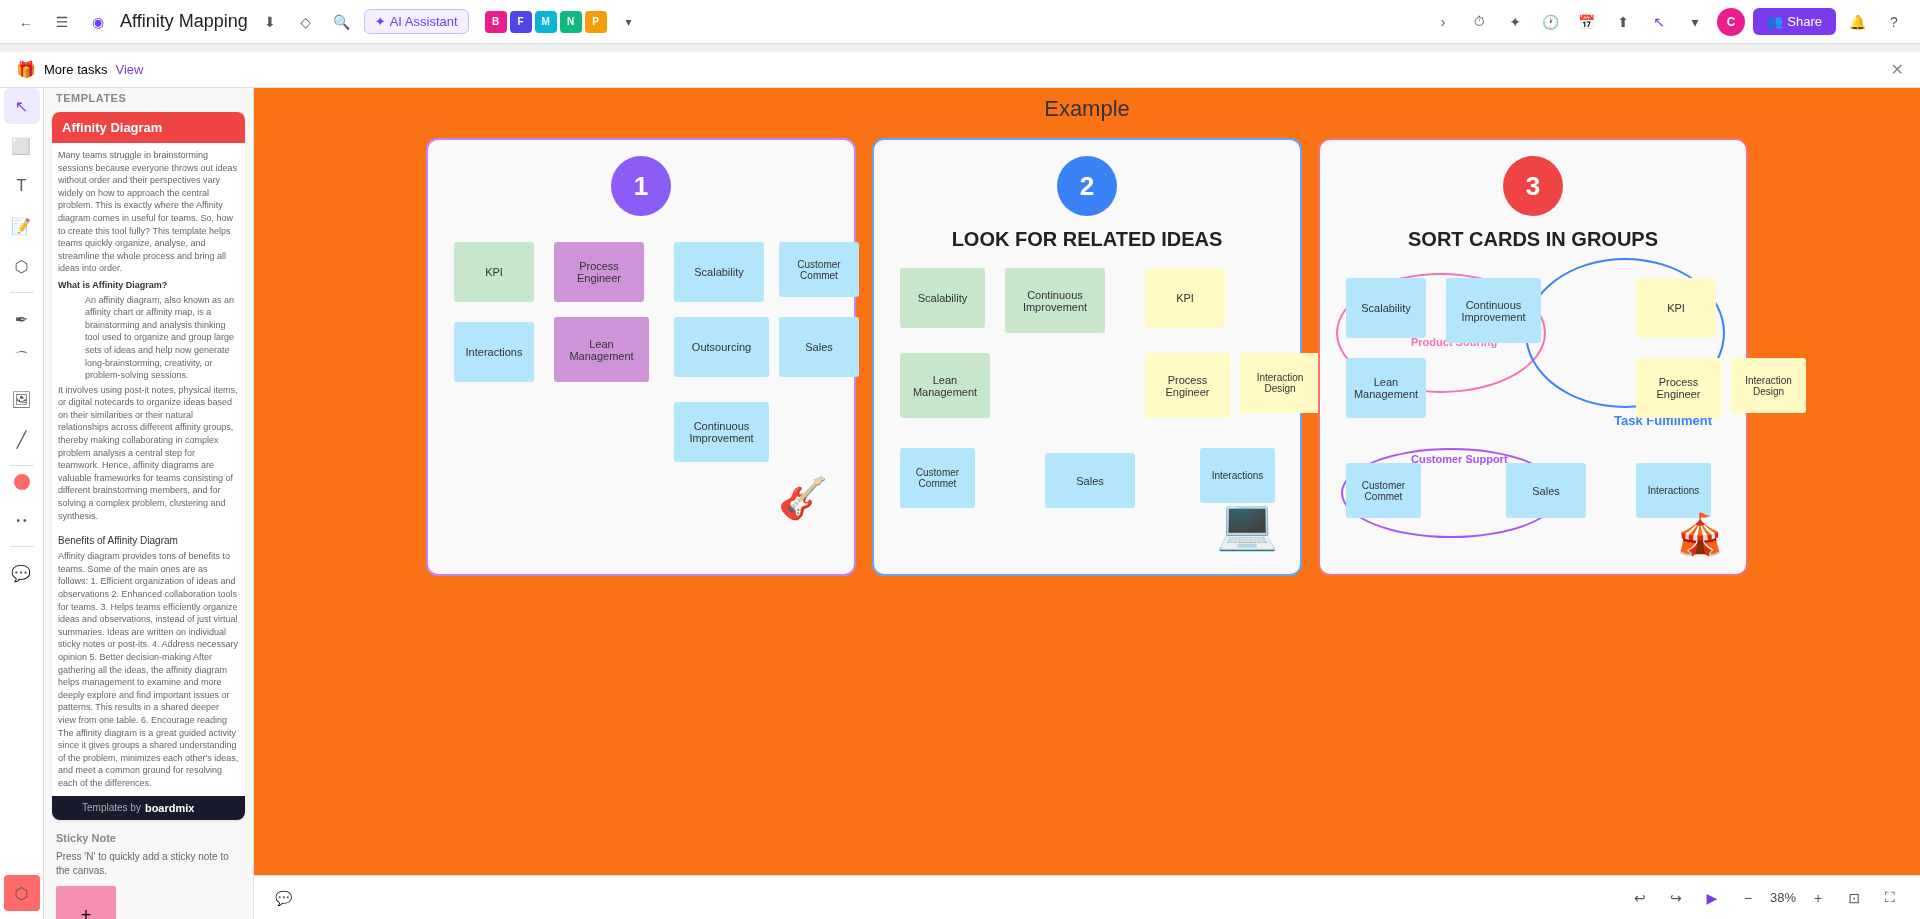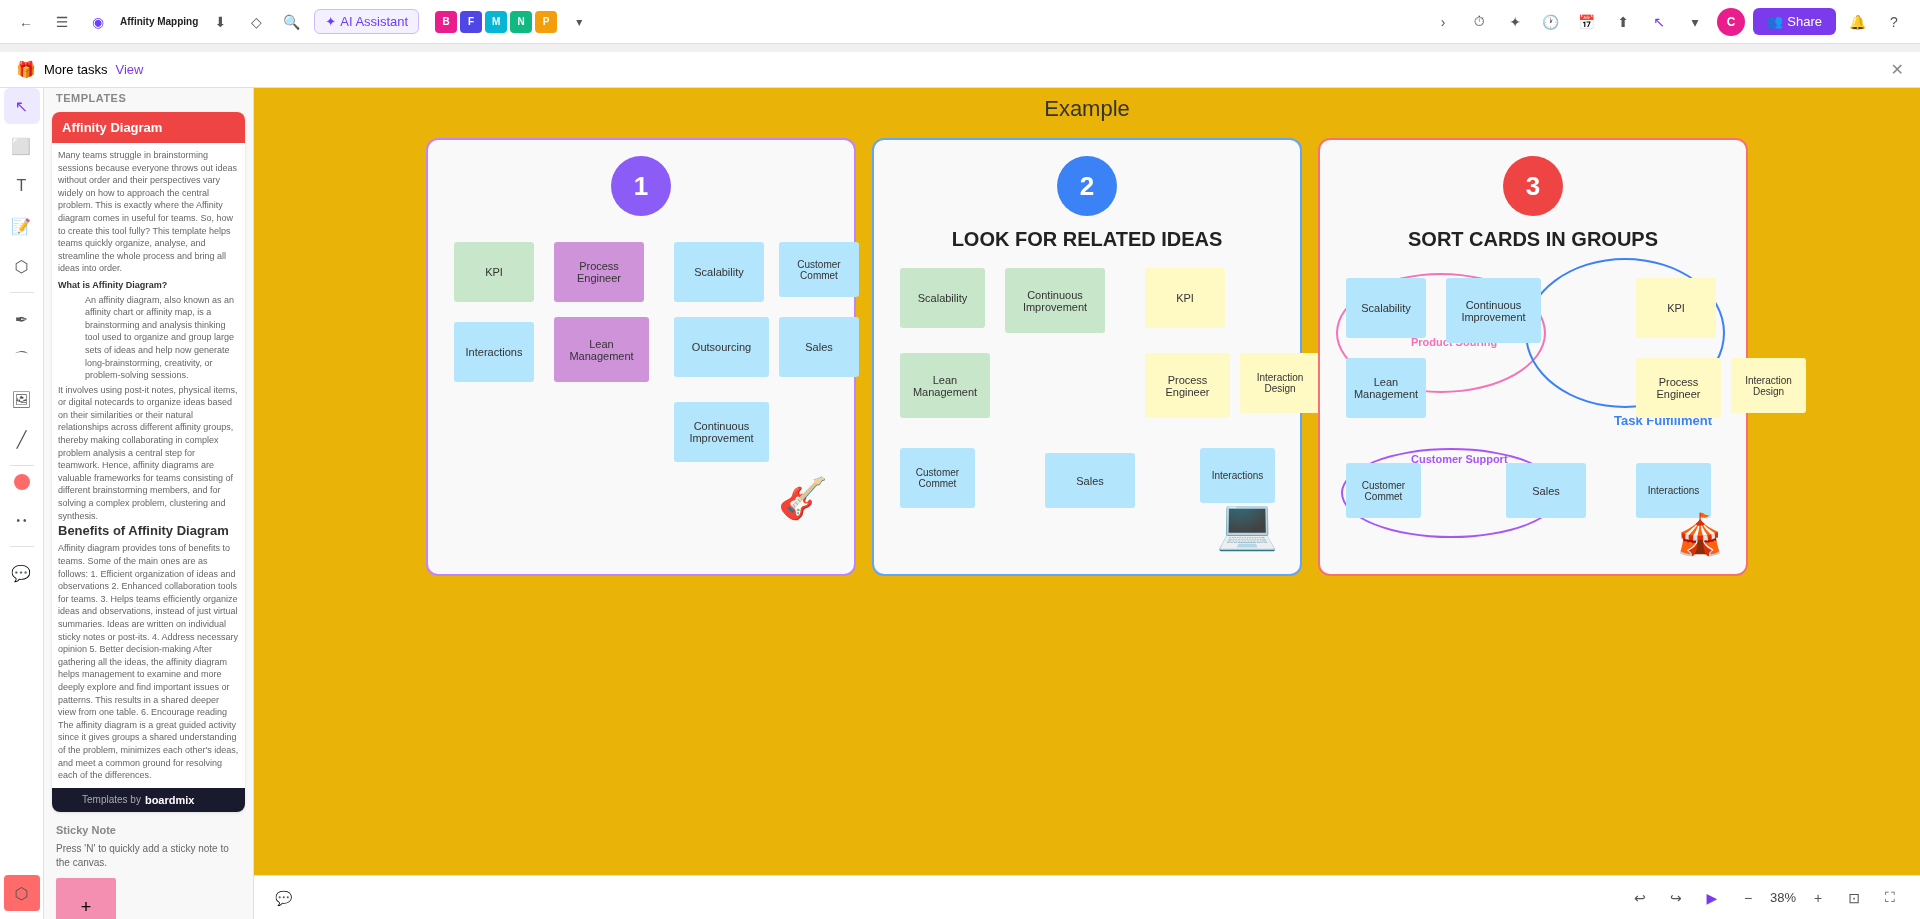--- a/index.html
+++ b/index.html
@@ -20,21 +20,21 @@
     .topbar-left { display: flex; align-items: center; gap: 8px; flex: 1; }
     .topbar-right { display: flex; align-items: center; gap: 8px; justify-content: flex-end; flex: 1; }
 
     .icon-btn {
       width: 28px; height: 28px;
       display: flex; align-items: center; justify-content: center;
       border-radius: 4px; cursor: pointer; color: #555;
       border: none; background: transparent; font-size: 14px;
     }
 
-    .app-title { font-size: 10px; font-weight: 700; color: #222; }
+    .app-title { font-size: 18px; font-weight: 400; color: #222; }
 
     .ai-assistant-btn {
       display: flex; align-items: center; gap: 4px;
       padding: 4px 10px; border-radius: 6px;
       background: #f5f0ff; border: 1px solid #d0b8ff;
       cursor: pointer; font-size: 13px; color: #6b3fff;
     }
     .collab-dot {
       width: 26px; height: 26px; border-radius: 50%;
       display: flex; align-items: center; justify-content: center;
@@ -130,21 +130,21 @@
       width: 60px; height: 60px;
       background: #f48fb1; border-radius: 2px;
       margin: 6px 4px;
       display: flex; align-items: center; justify-content: center;
       font-size: 18px;
     }
 
     
     .canvas {
       flex: 1;
-      background: #eab308;
+      background: #f97316;
       position: relative;
       overflow: hidden;
     }
     .canvas-title {
       text-align: center;
       font-size: 22px; font-weight: 400; color: #333;
       padding: 16px 0 8px;
     }
 
     
@@ -370,21 +370,21 @@
 
     <div class="template-card">
       <div class="template-header">
         <span>Affinity Diagram</span>
       </div>
       <div class="template-content">
         <p style="margin-bottom:4px;">Many teams struggle in brainstorming sessions because everyone throws out ideas without order and their perspectives vary widely on how to approach the central problem. This is exactly where the Affinity diagram comes in useful for teams. So, how to create this tool fully? This template helps teams quickly organize, analyse, and streamline the whole process and bring all ideas into order.</p>
         <p style="font-size:9px;font-weight:600;color:#333;margin-top:4px;">What is Affinity Diagram?</p>
         <p style="margin-top:2px;margin-left:27px;">An affinity diagram, also known as an affinity chart or affinity map, is a brainstorming and analysis thinking tool used to organize and group large sets of ideas and help now generate long-brainstorming, creativity, or problem-solving sessions.</p>
         <p style="margin-top:2px;">It involves using post-it notes, physical items, or digital notecards to organize ideas based on their similarities or their natural relationships across different affinity groups, thereby making collaborating in complex problem analysis a central step for teamwork. Hence, affinity diagrams are valuable frameworks for teams consisting of different brainstorming members, and for solving a complex problem, clustering and synthesis.</p>
-        <p style="font-size:13px;font-weight:700;color:#333;margin-top:0;">Benefits of Affinity Diagram</p>
+        <p style="font-size:10px;font-weight:400;color:#333;margin-top:12px;">Benefits of Affinity Diagram</p>
         <p style="margin-top:2px;">Affinity diagram provides tons of benefits to teams. Some of the main ones are as follows: 1. Efficient organization of ideas and observations 2. Enhanced collaboration tools for teams. 3. Helps teams efficiently organize ideas and observations, instead of just virtual summaries. Ideas are written on individual sticky notes or post-its. 4. Address necessary opinion 5. Better decision-making After gathering all the ideas, the affinity diagram helps management to examine and more deeply explore and find important issues or patterns. This results in a shared deeper view from one table. 6. Encourage reading The affinity diagram is a great guided activity since it gives groups a shared understanding of the problem, minimizes each other's ideas, and meet a common ground for resolving each of the differences.</p>
       </div>
       <div class="template-footer">
         <span class="template-footer-text">Templates by</span>
         <span class="template-footer-brand">boardmix</span>
       </div>
     </div>
 
     <div class="sticky-section">
       <div class="sticky-title">Sticky Note</div>

